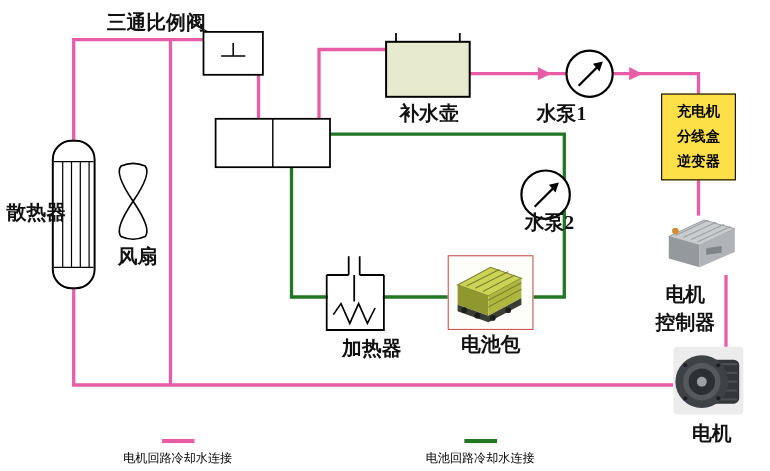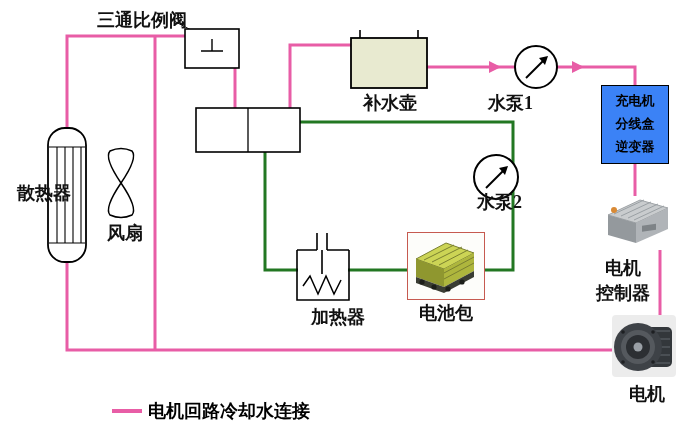--- a/index.html
+++ b/index.html
@@ -7,29 +7,29 @@
     position:relative;width:700px;height:428px;background:#ffffff;overflow:hidden;
     font-family:"Liberation Serif","DejaVu Serif",serif;color:#000;
   }
   .layer{position:absolute;left:0;top:0;}
   .lbl{
     position:absolute;font-size:18px;font-weight:600;line-height:1.3;
     white-space:pre-line;color:#111;
   }
   .lbl.center{text-align:center;}
   .box{
-    position:absolute;border:1.5px solid #000;background:#3b82f6;
+    position:absolute;border:1.5px solid #000;background:#fde047;
     display:flex;align-items:center;justify-content:center;
     font-size:13px;font-weight:600;line-height:1.75;text-align:center;white-space:pre-line;
   }
   .photo{position:absolute;}
   .photo.framed{border:1px solid #c65a50;background:#fdfdfa;}
   .legend{
     position:absolute;display:flex;align-items:center;gap:6px;
-    font-size:18px;font-weight:700;white-space:nowrap;
+    font-size:11px;font-weight:400;white-space:nowrap;flex-direction:column;
   }
 </style>
 </head>
 <body>
 
 <div class="canvas">
 
   <svg class="layer" width="700" height="428" viewBox="0 0 700 428">
 
     <g fill="none" stroke-width="3" stroke="#227722">
@@ -135,21 +135,21 @@
       <circle cx="26" cy="32" r="4.5" fill="#9aa0a6"></circle>
       <circle cx="41" cy="17" r="1.8" fill="#1d1f22"></circle>
       <circle cx="11" cy="17" r="1.8" fill="#1d1f22"></circle>
       <circle cx="11" cy="47" r="1.8" fill="#1d1f22"></circle>
       <circle cx="41" cy="47" r="1.8" fill="#1d1f22"></circle>
     </svg>
   </div>
 
   <div class="lbl" style="left:97px;top:9px;">三通比例阀</div>
 
-  <div class="lbl" style="left:17px;top:182px;">散热器</div>
+  <div class="lbl" style="left:6px;top:182px;">散热器</div>
 
   <div class="lbl" style="left:107px;top:222px;">风扇</div>
 
 
   <div class="lbl" style="left:363px;top:92px;">补水壶</div>
 
   <div class="lbl" style="left:488px;top:92px;">水泵1</div>
 
   <div class="lbl" style="left:437px;top:191px;margin-left:40px;">水泵2</div>
 
@@ -162,14 +162,20 @@
 
   <div class="lbl" style="left:629px;top:383px;">电机</div>
 
   <div class="legend" style="left:112px;top:399px;">
     <svg width="30" height="4">
       <rect width="30" height="4" fill="#e85da6"></rect>
     </svg>
     <span>电机回路冷却水连接</span>
   </div>
 
+  <div class="legend" style="left:387px;top:399px;">
+    <svg width="30" height="4">
+      <rect width="30" height="4" fill="#227722"></rect>
+    </svg>
+    <span>电池回路冷却水连接</span>
+  </div>
 
 </div>
 
 </body></html>

